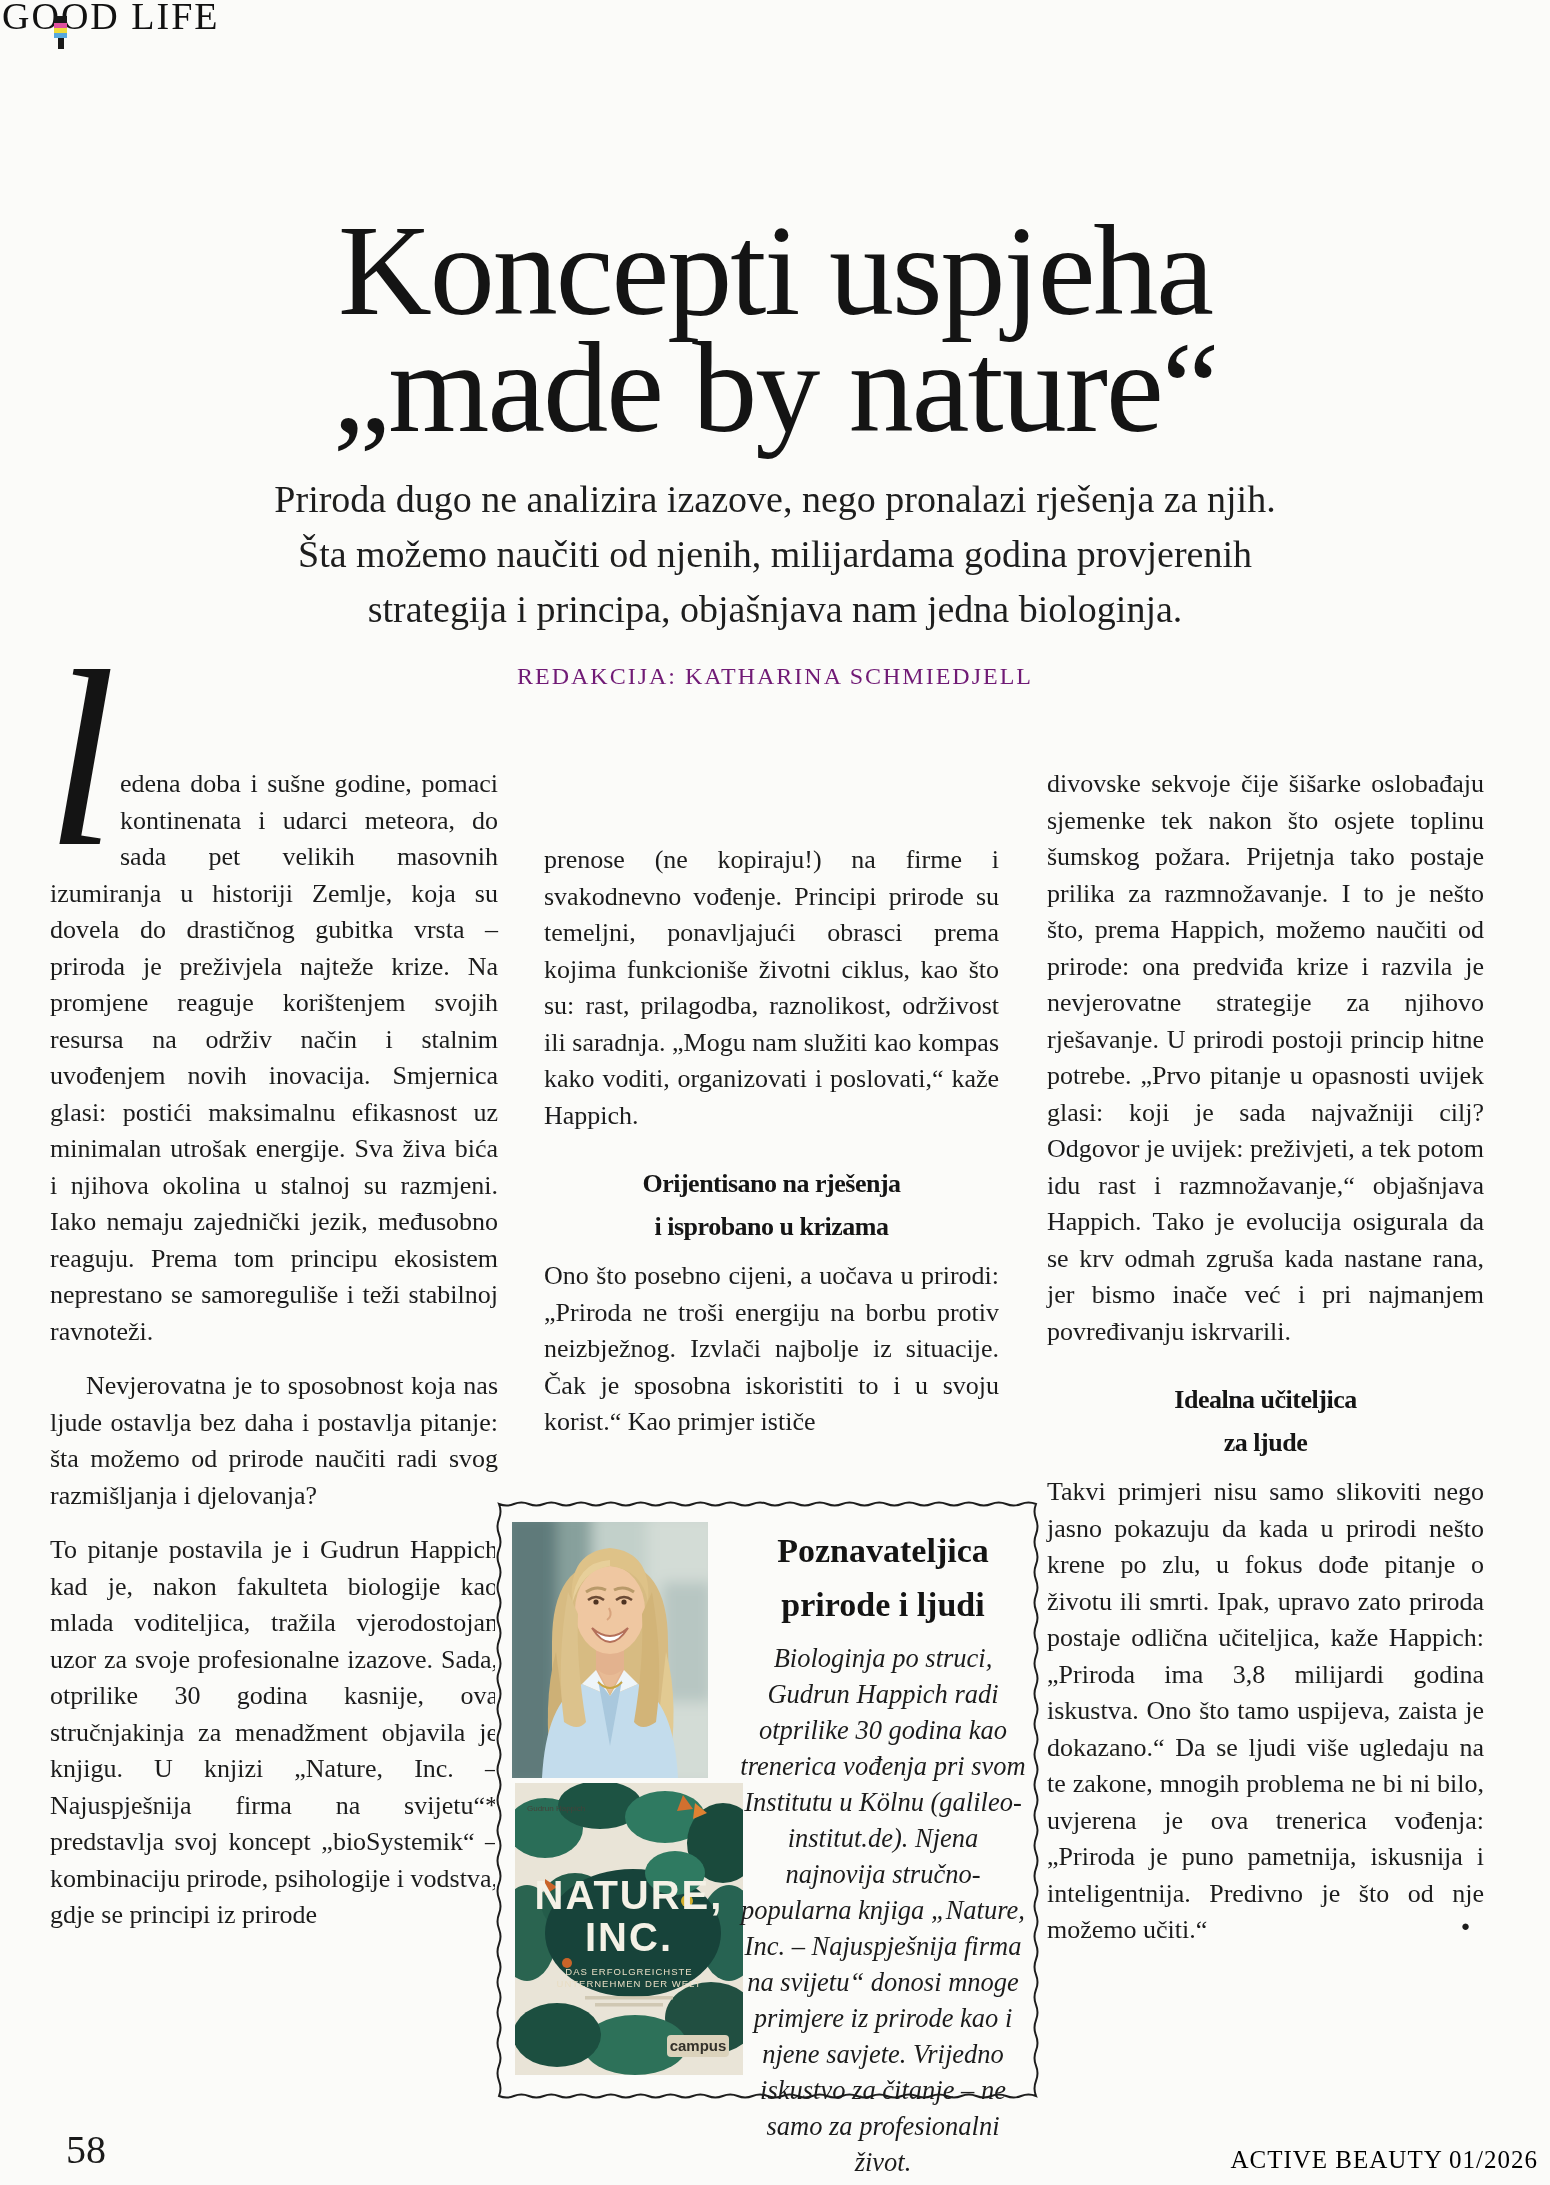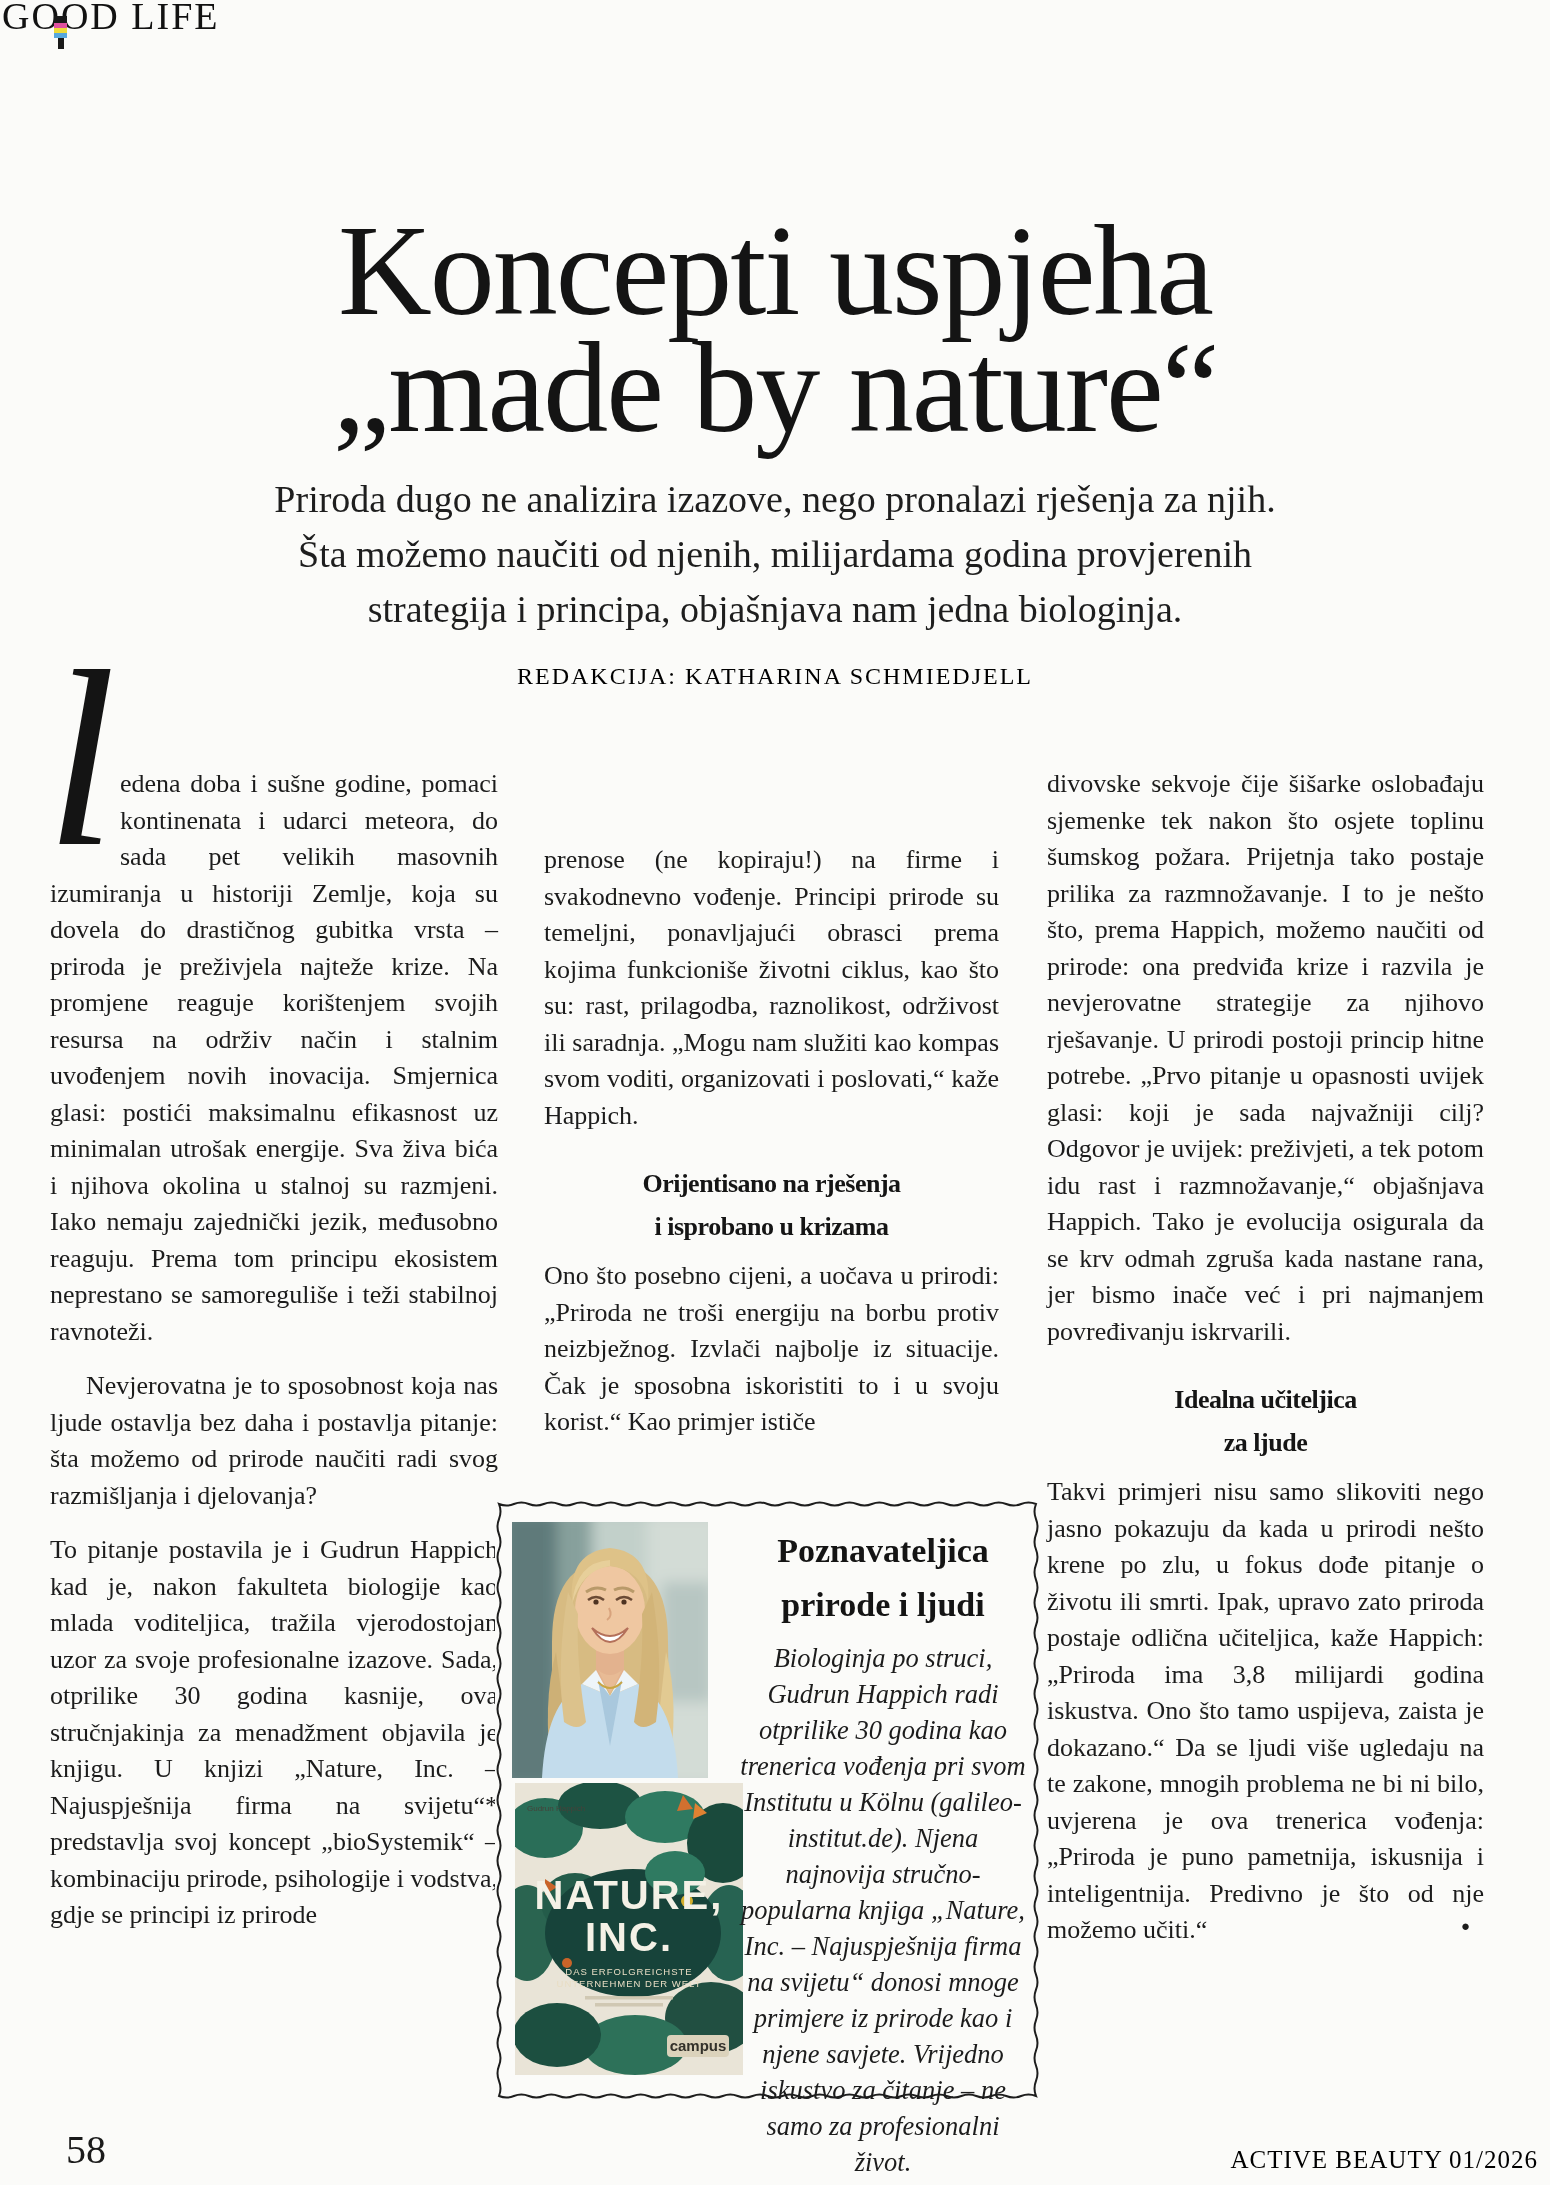--- a/index.html
+++ b/index.html
@@ -32,21 +32,21 @@
     text-align:center; font-weight:400;
     font-size:130px; line-height:117px; letter-spacing:-2px;
     color:#141414;
   }
   .subtitle {
     position:absolute; top:472px; left:0; width:100%;
     text-align:center; font-size:38px; line-height:55px; color:#1e1e1e;
   }
   .byline {
     position:absolute; top:663px; left:0; width:100%;
-    text-align:center; font-size:24px; letter-spacing:2px; color:#000000;
+    text-align:center; font-size:24px; letter-spacing:2px; color:#701a75;
   }
 
   
   .dropcap {
     position:absolute; left:46px; top:633px;
     font-size:252px; line-height:1; font-style:italic; color:#141414;
     z-index:2;
   }
 
   
@@ -105,21 +105,21 @@
 
   <div class="dropcap">l</div>
 
   <section class="col col1">
     <p class="bp justify"><span class="dc-spacer"></span><span>edena doba i sušne godine, pomaci kontinenata i udarci meteora, do sada pet velikih masovnih izumiranja u historiji Zemlje, koja su dovela do drastičnog gubitka vrsta – priroda je preživjela najteže krize. Na promjene reaguje korištenjem svojih resursa na održiv način i stalnim uvođenjem novih inovacija. Smjernica glasi: postići maksimalnu efikasnost uz minimalan utrošak energije. Sva živa bića i njihova okolina u stalnoj su razmjeni. Iako nemaju zajednički jezik, međusobno reaguju. Prema tom principu ekosistem neprestano se samoreguliše i teži stabilnoj ravnoteži.</span></p>
     <p class="bp justify indent">Nevjerovatna je to sposobnost koja nas ljude ostavlja bez daha i postavlja pitanje: šta možemo od prirode naučiti radi svog razmišljanja i djelovanja?</p>
     <p class="bp justify">To pitanje postavila je i Gudrun Happich kad je, nakon fakulteta biologije kao mlada voditeljica, tražila vjerodostojan uzor za svoje profesionalne izazove. Sada, otprilike 30 godina kasnije, ova stručnjakinja za menadžment objavila je knjigu. U knjizi „Nature, Inc. – Najuspješnija firma na svijetu“* predstavlja svoj koncept „bioSystemik“ – kombinaciju prirode, psihologije i vodstva, gdje se principi iz prirode</p>
   </section>
 
   <section class="col col2">
-    <p class="bp justify">prenose (ne kopiraju!) na firme i svakodnevno vođenje. Principi prirode su temeljni, ponavljajući obrasci prema kojima funkcioniše životni ciklus, kao što su: rast, prilagodba, raznolikost, održivost ili saradnja. „Mogu nam služiti kao kompas svom voditi, organizovati i poslovati,“ kaže Happich.</p>
+    <p class="bp justify">prenose (ne kopiraju!) na firme i svakodnevno vođenje. Principi prirode su temeljni, ponavljajući obrasci prema kojima funkcioniše životni ciklus, kao što su: rast, prilagodba, raznolikost, održivost ili saradnja. „Mogu nam služiti kao kompas kako voditi, organizovati i poslovati,“ kaže Happich.</p>
     <h2 class="colhead pre">Orijentisano na rješenja
 i isprobano u krizama</h2>
     <p class="bp justify">Ono što posebno cijeni, a uočava u prirodi: „Priroda ne troši energiju na borbu protiv neizbježnog. Izvlači najbolje iz situacije. Čak je sposobna iskoristiti to i u svoju korist.“ Kao primjer ističe</p>
   </section>
 
   <section class="col col3">
     <p class="bp justify">divovske sekvoje čije šišarke oslobađaju sjemenke tek nakon što osjete toplinu šumskog požara. Prijetnja tako postaje prilika za razmnožavanje. I to je nešto što, prema Happich, možemo naučiti od prirode: ona predviđa krize i razvila je nevjerovatne strategije za njihovo rješavanje. U prirodi postoji princip hitne potrebe. „Prvo pitanje u opasnosti uvijek glasi: koji je sada najvažniji cilj? Odgovor je uvijek: preživjeti, a tek potom idu rast i razmnožavanje,“ objašnjava Happich. Tako je evolucija osigurala da se krv odmah zgruša kada nastane rana, jer bismo inače već i pri najmanjem povređivanju iskrvarili.</p>
     <h2 class="colhead pre">Idealna učiteljica
 za ljude</h2>
     <p class="bp justify endwrap"><span>Takvi primjeri nisu samo slikoviti nego jasno pokazuju da kada u prirodi nešto krene po zlu, u fokus dođe pitanje o životu ili smrti. Ipak, upravo zato priroda postaje odlična učiteljica, kaže Happich: „Priroda ima 3,8 milijardi godina iskustva. Ono što tamo uspijeva, zaista je dokazano.“ Da se ljudi više ugledaju na te zakone, mnogih problema ne bi ni bilo, uvjerena je ova trenerica vođenja: „Priroda je puno pametnija, iskusnija i inteligentnija. Predivno je što od nje možemo učiti.“</span><span class="end-dot">●</span></p>

